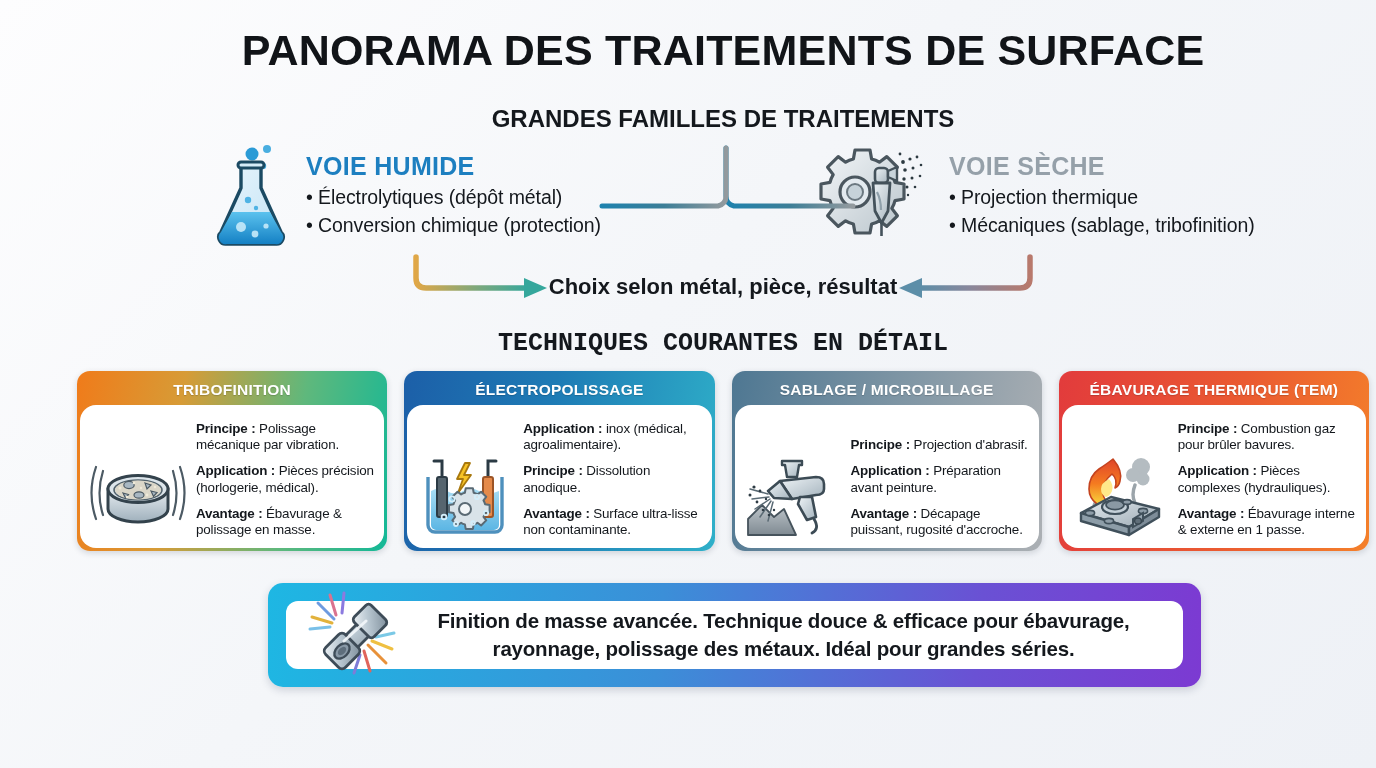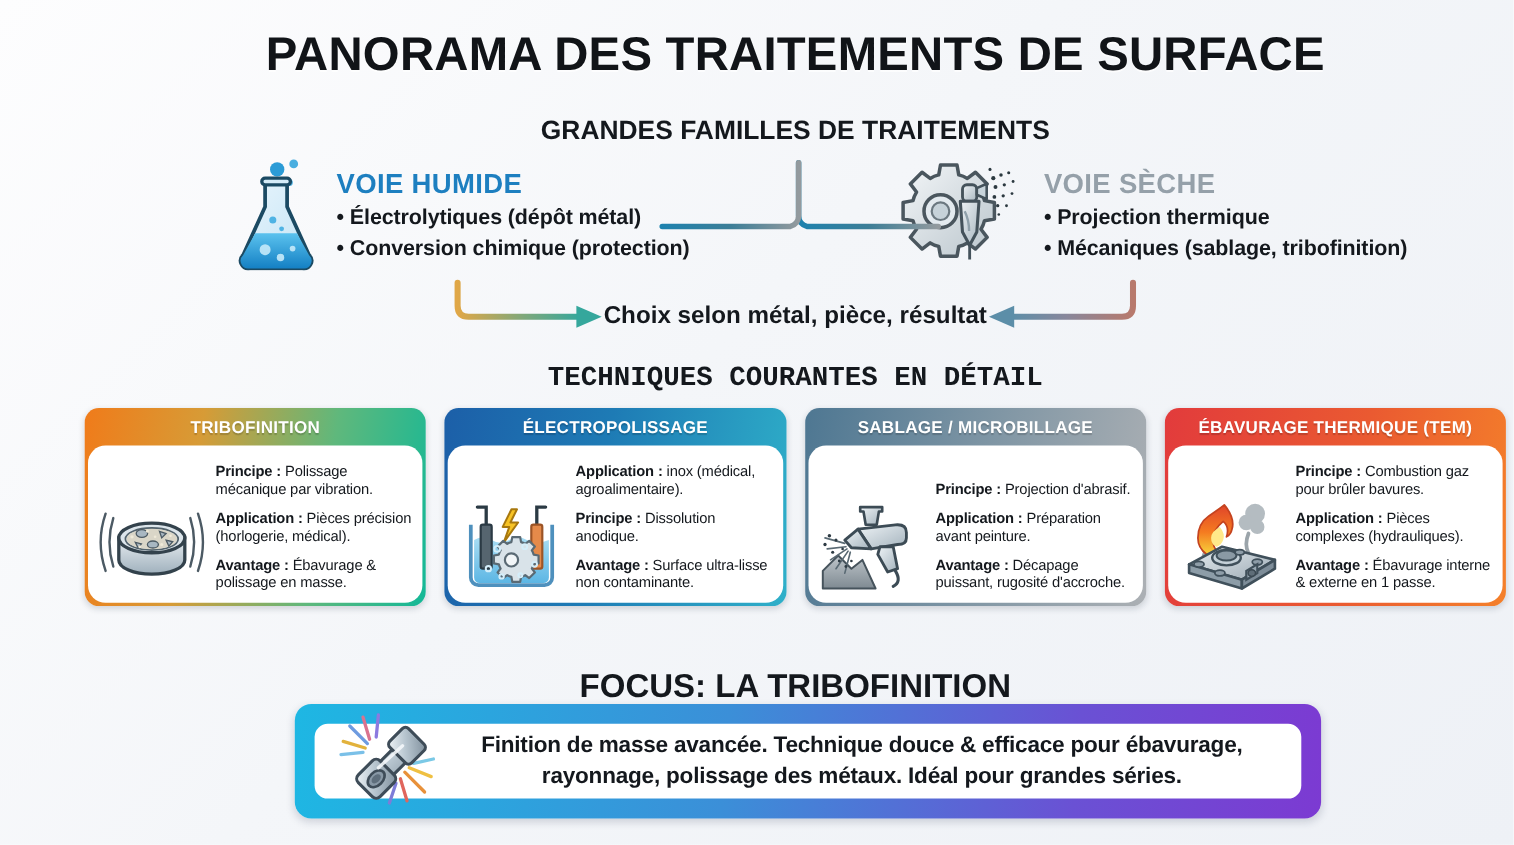--- a/index.html
+++ b/index.html
@@ -78,21 +78,21 @@
     font-size: 25px;
     font-weight: 800;
     letter-spacing: 0.3px;
     margin-bottom: 4px;
   }
   .family.wet .family-name { color: #1D7FC0; }
   .family.dry .family-name { color: #95A0A9; }
 
   .family-item {
     font-size: 19.5px;
-    font-weight: 700;
+    font-weight: 400;
     color: #14181d;
     white-space: nowrap;
     letter-spacing: -0.1px;
     line-height: 1.42;
   }
 
   
   .connector-svg {
     position: absolute;
     top: 140px;
@@ -180,21 +180,21 @@
     color: #14181d;
     margin-bottom: 9px;
     letter-spacing: -0.15px;
   }
   .card-line:last-child { margin-bottom: 0; }
   .card-line b { font-weight: 800; }
 
   
   .focus-box {
     position: absolute;
-    top: 640px;
+    top: 583px;
     left: 233px;
     width: 933px;
     height: 104px;
     border-radius: 15px;
     padding: 18px;
     background: linear-gradient(95deg, #1EB7E3 0%, #3B8FD8 42%, #6A51D4 76%, #7C3AD2 100%);
     box-shadow: 0 3px 8px rgba(25,40,70,0.18);
   }
 
   .focus-inner {

